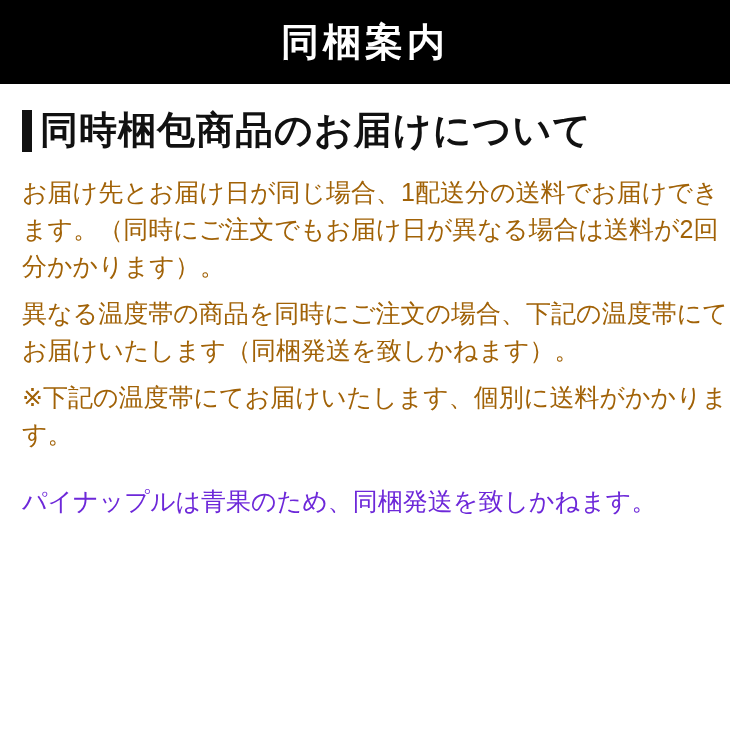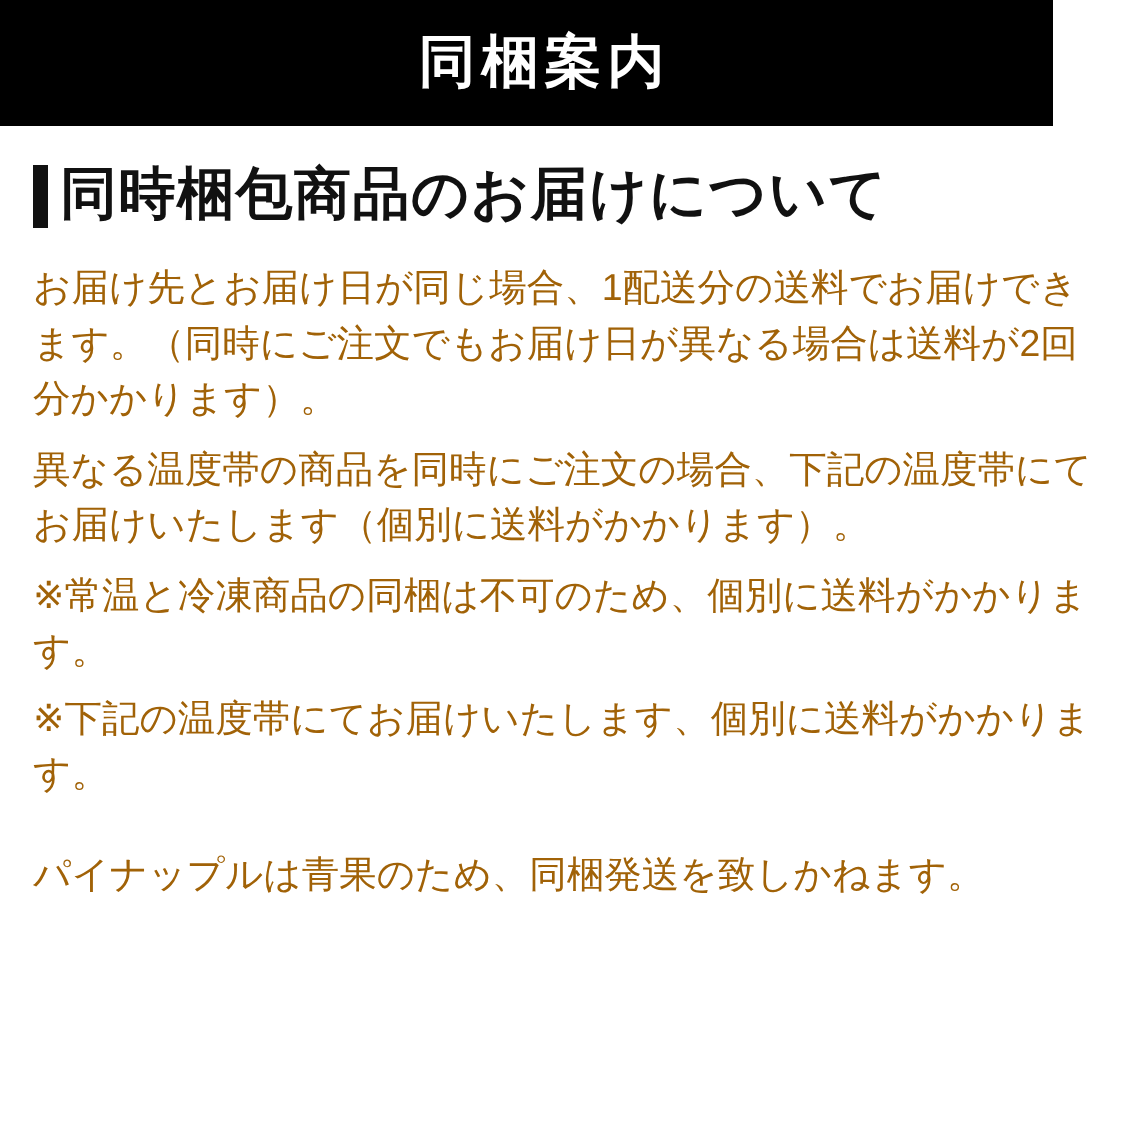--- a/index.html
+++ b/index.html
@@ -14,27 +14,26 @@
     overflow: hidden;
   }
   .page {
     position: relative;
     width: 750px;
     height: 750px;
     background: #ffffff;
     box-sizing: border-box;
   }
   .header-bar {
-    width: 678px;
+    width: 730px;
     height: 84px;
     background: #000000;
     display: flex;
     align-items: center;
     justify-content: center;
-    padding-left: 24px;
   }
   .header-title {
     color: #ffffff;
     font-size: 38px;
     font-weight: 700;
     letter-spacing: 4px;
     line-height: 1;
   }
   .content {
     padding: 22px 22px 0 22px;
@@ -68,41 +67,40 @@
     margin: 0 0 10px 0;
     letter-spacing: 0px;
   }
   .body-block.tight {
     margin-bottom: 8px;
   }
   .notice {
     margin-top: 30px;
     font-size: 25px;
     line-height: 1.45;
-    color: #a16207;
+    color: #6d28d9;
     letter-spacing: 0px;
   }
 </style>
 </head>
 <body>
 
 <div class="page">
 
   <div class="header-bar">
     <div class="header-title">同梱案内</div>
   </div>
 
   <div class="content">
 
     <div class="section-heading">
       <span class="heading-rule"></span>
       <span class="heading-text">同時梱包商品のお届けについて</span>
     </div>
 
     <p class="body-block">お届け先とお届け日が同じ場合、1配送分の送料でお届けできます。（同時にご注文でもお届け日が異なる場合は送料が2回分かかります）。</p>
-    <p class="body-block">異なる温度帯の商品を同時にご注文の場合、下記の温度帯にてお届けいたします（個別に送料がかかります）。</p>
-    <p class="body-block tight">※常温と冷凍商品の同梱は不可のため、個別に送料がかかります。</p>
+    <p class="body-block">異なる温度帯の商品を同時にご注文の場合、下記の温度帯にてお届けいたします（同梱発送を致しかねます）。</p>
     <p class="body-block tight">※下記の温度帯にてお届けいたします、個別に送料がかかります。</p>
 
     <p class="notice">パイナップルは青果のため、同梱発送を致しかねます。</p>
 
   </div>
 </div>
 
 </body></html>

